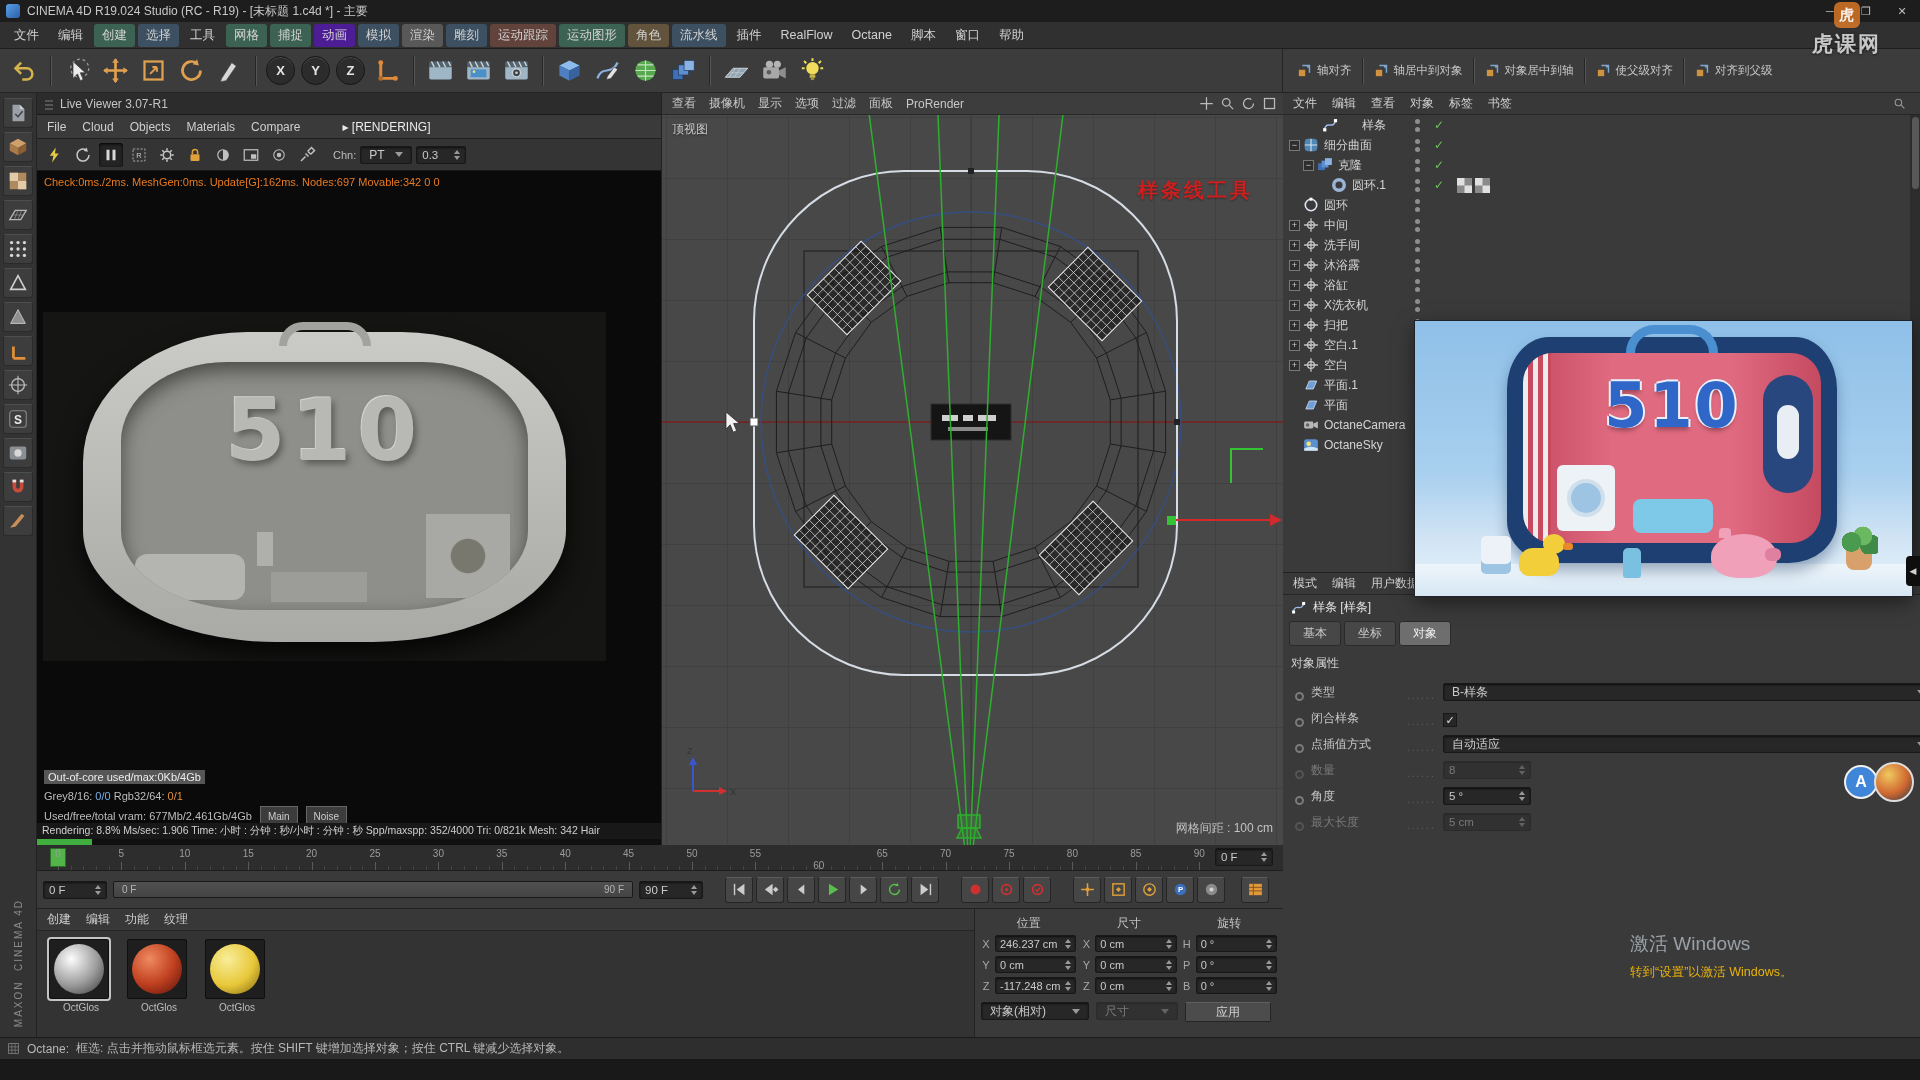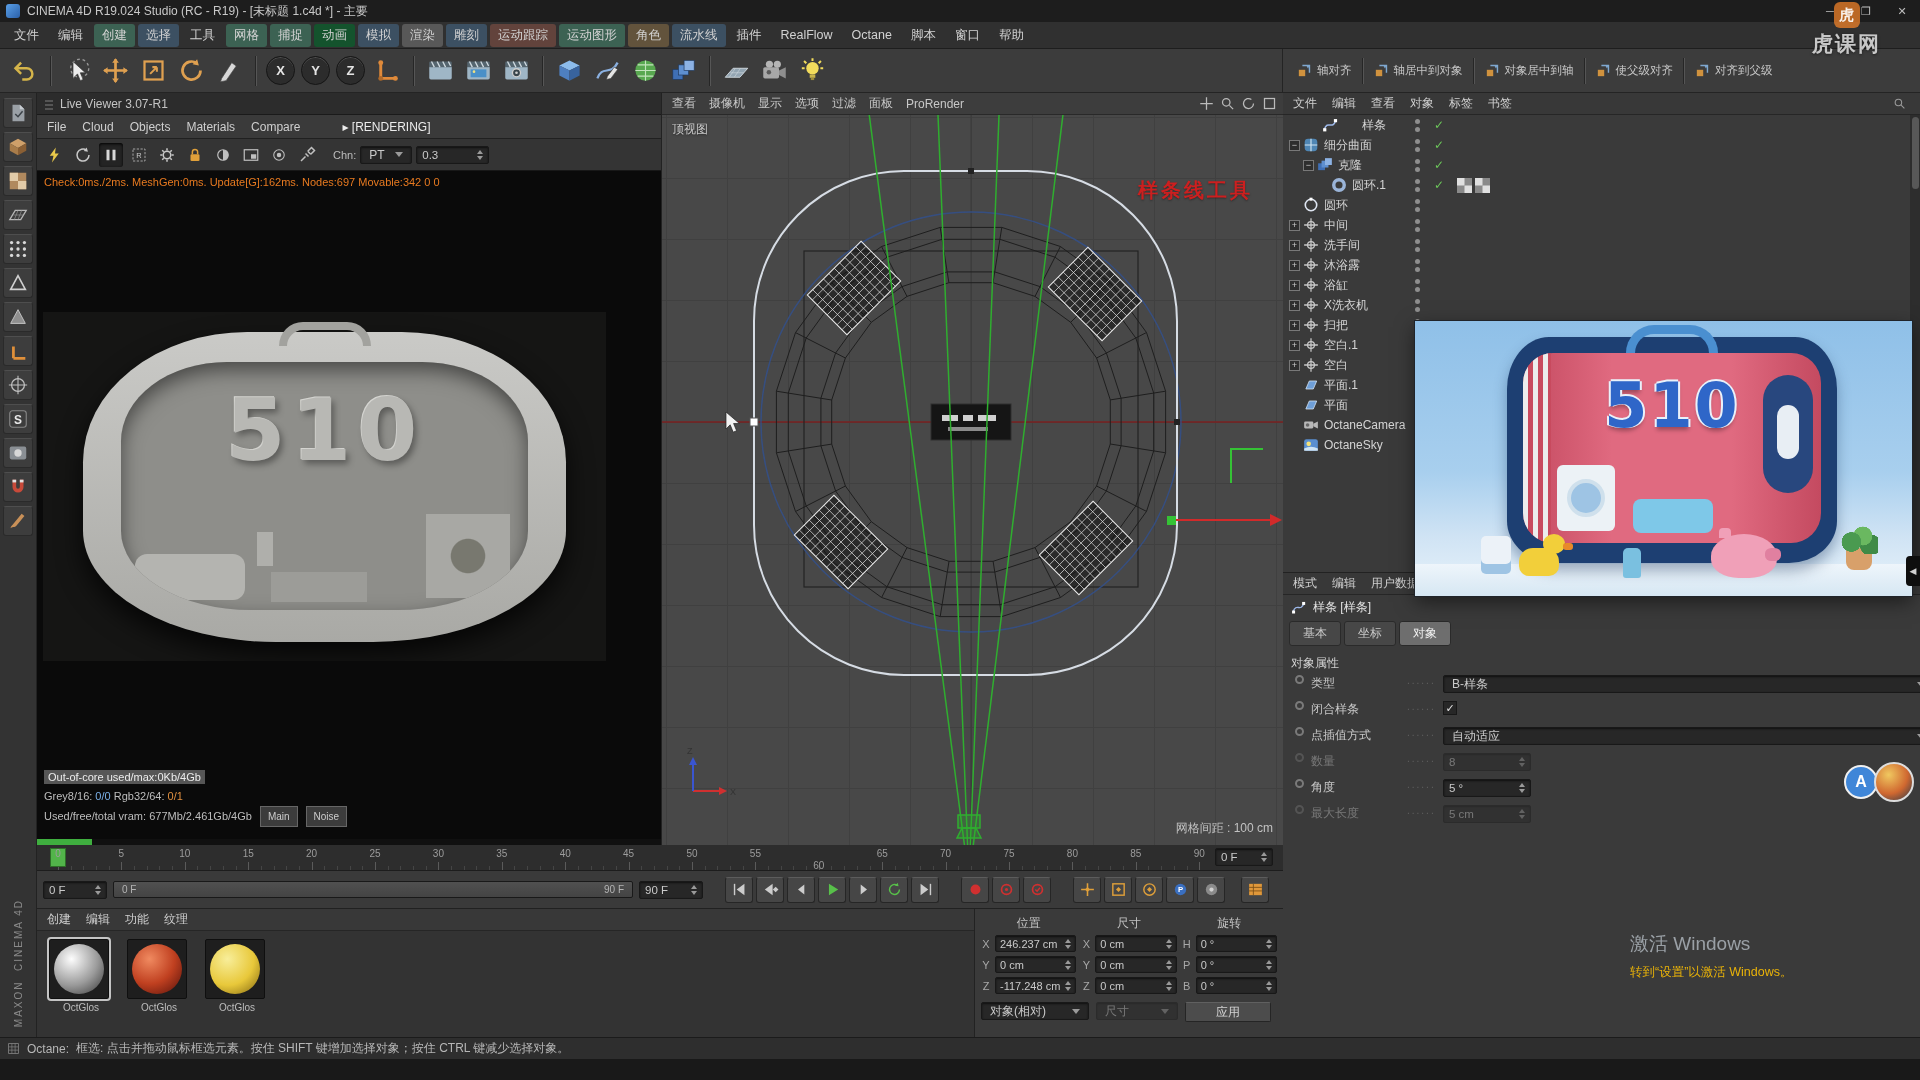--- a/index.html
+++ b/index.html
@@ -97,21 +97,21 @@
 .om-scroll .thumb{margin:2px 1.5px;height:72px;background:#585858;border-radius:4px}
 
 
 #am{position:absolute;left:1283px;top:573px;width:637px;height:464px;background:#3a3a3a}
 .am-title{height:24px;display:flex;align-items:center;padding-left:8px;gap:7px;font-size:12px;color:#e2e2e2}
 .am-title svg{width:15px;height:15px}
 .am-tabs{display:flex;gap:3px;padding:2px 6px}
 .am-tab{padding:3px 13px;background:#474747;border:1px solid #2a2a2a;border-radius:3px;font-size:12px;color:#c8c8c8}
 .am-tab.active{background:#6e6e6e;color:#f2f2f2}
 .am-section{padding:7px 8px 3px;font-size:12px;color:#d2d2d2}
-.am-row{height:26px;display:flex;align-items:flex-start;padding-left:12px;font-size:12px}
+.am-row{height:26px;display:flex;align-items:flex-end;padding-left:12px;font-size:12px}
 .am-pre{width:9px;height:9px;border:2px solid #7a7a7a;border-radius:50%;margin-right:7px;flex:none}
 .am-label{width:96px;color:#c8c8c8;white-space:nowrap;overflow:hidden;flex:none}
 .am-dots{color:#5f5f5f;letter-spacing:2px;overflow:hidden;white-space:nowrap;width:34px;flex:none;font-size:10px}
 .am-ctrl{display:flex;align-items:center;gap:4px;margin-left:2px}
 .dd{height:18px;background:#272727;border:1px solid #181818;box-shadow:inset 0 1px 2px #101010;display:flex;align-items:center;padding:0 8px;color:#cacaca;position:relative;font-size:12px;border-radius:2px}
 .dd .arr{width:0;height:0;border-left:4px solid transparent;border-right:4px solid transparent;border-top:5px solid #9a9a9a;margin-left:auto}
 .dd.wide{width:488px}
 .dd.wide .arr{position:absolute;right:5px}
 .spinbox{width:88px;height:18px;background:#272727;border:1px solid #181818;box-shadow:inset 0 1px 2px #101010;display:flex;align-items:center;padding:0 5px;color:#cacaca;font-size:11.5px;border-radius:2px}
 .sud{display:flex;flex-direction:column;gap:2px;margin-left:auto}
@@ -199,21 +199,21 @@
   </div>
 
   <div id="menubar">
       <span class="menu-item">文件</span>
       <span class="menu-item">编辑</span>
       <span class="menu-item" style="background: rgb(60, 98, 83);">创建</span>
       <span class="menu-item" style="background: rgb(60, 80, 98);">选择</span>
       <span class="menu-item">工具</span>
       <span class="menu-item" style="background: rgb(60, 98, 83);">网格</span>
       <span class="menu-item" style="background: rgb(60, 98, 83);">捕捉</span>
-      <span class="menu-item" style="background: #14532d;">动画</span>
+      <span class="menu-item" style="background: #4c1d95;">动画</span>
       <span class="menu-item" style="background: rgb(60, 80, 98);">模拟</span>
       <span class="menu-item" style="background: rgb(88, 88, 88);">渲染</span>
       <span class="menu-item" style="background: rgb(60, 80, 98);">雕刻</span>
       <span class="menu-item" style="background: rgb(98, 67, 60);">运动跟踪</span>
       <span class="menu-item" style="background: rgb(60, 98, 83);">运动图形</span>
       <span class="menu-item" style="background: rgb(98, 83, 60);">角色</span>
       <span class="menu-item" style="background: rgb(60, 80, 98);">流水线</span>
       <span class="menu-item">插件</span>
       <span class="menu-item">RealFlow</span>
       <span class="menu-item">Octane</span>
@@ -559,21 +559,21 @@
             <svg viewBox="0 0 24 24">
               <path d="M4 20 l6 -6 M13 7 l4 4 M10 10 l4 4 M13 7 l5 -5 4 4 -5 5" stroke="#c0c0c0" stroke-width="2" fill="none"></path>
             </svg>
           </span>
         </span>
       <span style="margin-left:10px;color:#bdbdbd">Chn:</span>
       <span class="dd" style="width:52px">
           <span>PT</span>
           <span class="arr"></span>
         </span>
-      <span class="spinbox" style="width:73px">
+      <span class="spinbox" style="width:50px">
           <span>0.3</span>
           <span class="sud">
             <i class="up"></i>
             <i class="dn"></i>
           </span>
         </span>
     </div>
     <div class="lv-canvas">
       <div class="lv-info">Check:0ms./2ms. MeshGen:0ms. Update[G]:162ms. Nodes:697 Movable:342  0  0</div>
 
@@ -588,20 +588,21 @@
             <div class="gs-shape" style="left:136px;bottom:44px;width:16px;height:34px;background:#aFAFab"></div>
           </div>
         </div>
       </div>
 
       <div class="lv-stats">
         <div><span class="hl">Out-of-core used/max:0Kb/4Gb</span></div>
         <div id="lv-line2"><span>Grey8/16: </span><span class="blue">0/0</span><span>    Rgb32/64: </span><span class="orange">0/1</span></div>
         <div><span>Used/free/total vram: 677Mb/2.461Gb/4Gb</span><span id="lv-tabs"><span class="lv-tab">Main</span><span class="lv-tab">Noise</span></span></div>
       </div>
+      <div class="lv-render-line">Rendering: 8.8%   Ms/sec: 1.906   Time: 小时 : 分钟 : 秒/小时 : 分钟 : 秒   Spp/maxspp: 352/4000   Tri: 0/821k   Mesh: 342  Hair</div>
       <div class="lv-progress">
           <div class="bar"></div>
         </div>
     </div>
   </div>
 
   <div id="vp">
     <div class="vp-menus" id="vp-menus">
         <span>查看</span>
         <span>摄像机</span>

